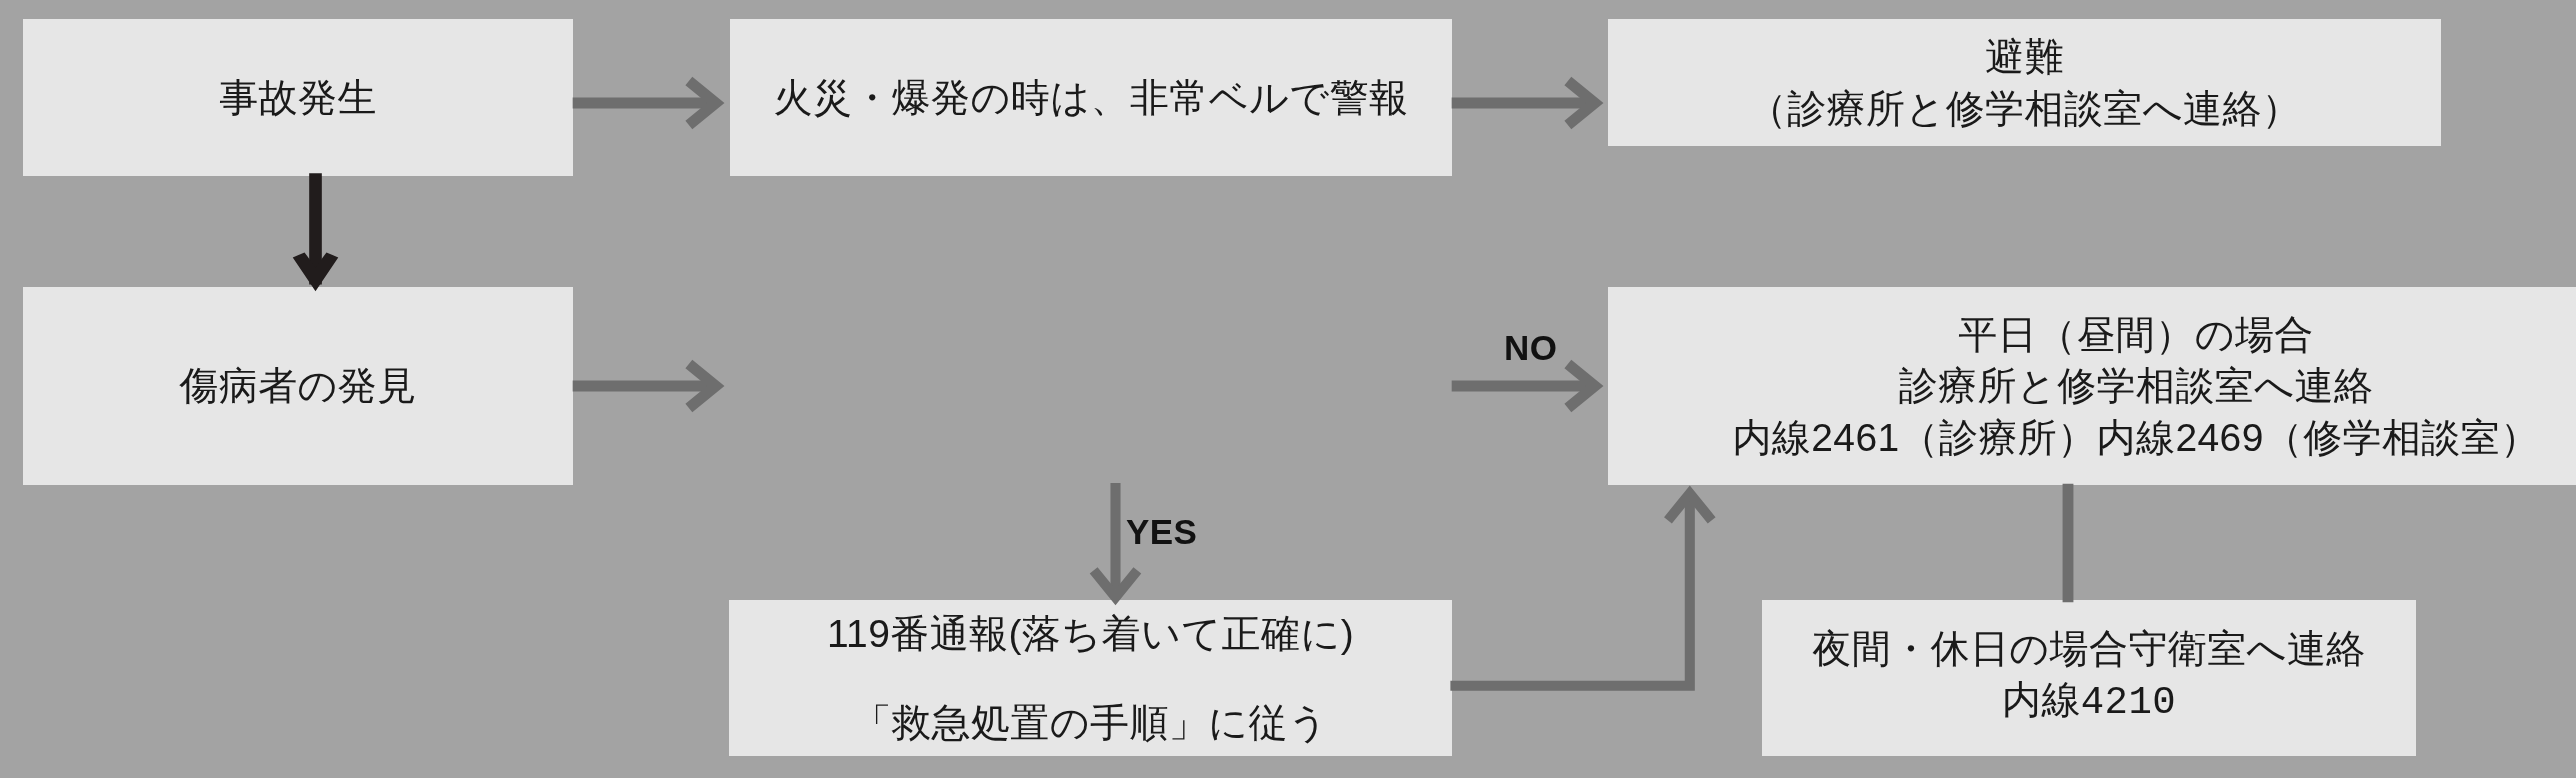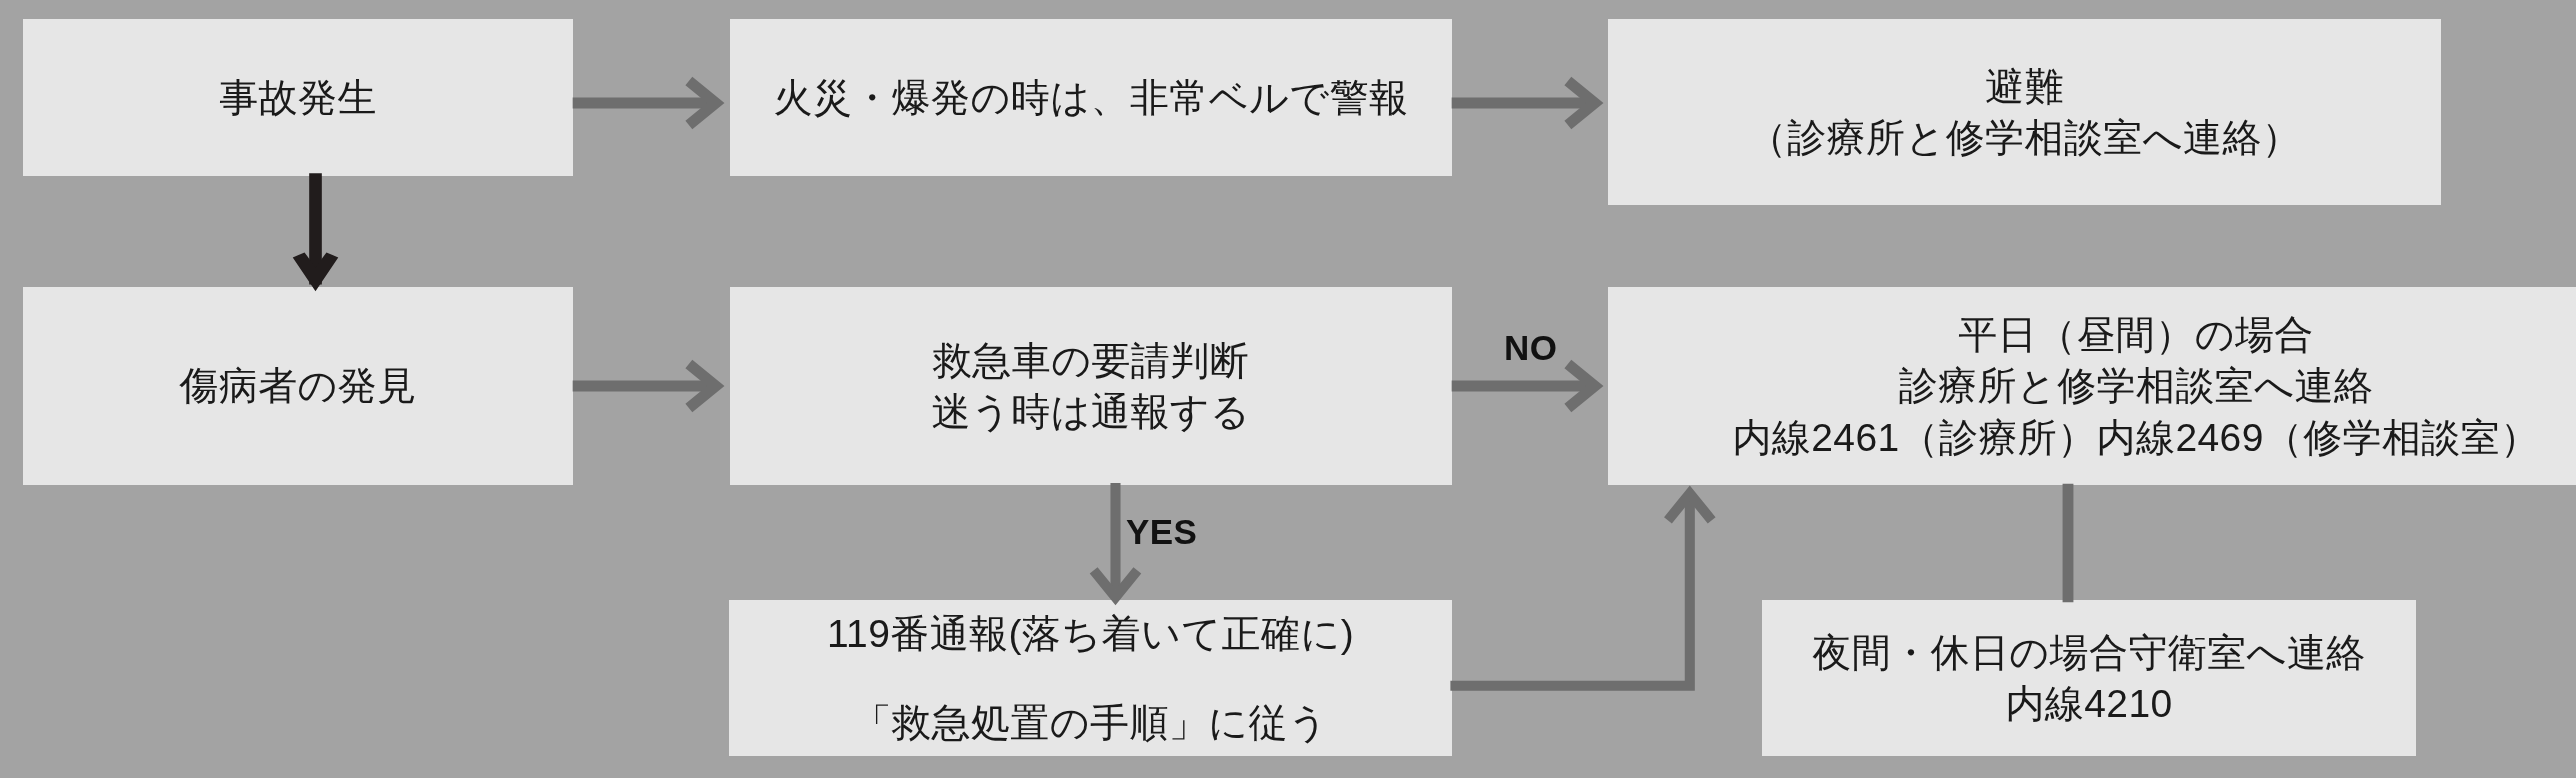--- a/index.html
+++ b/index.html
@@ -57,46 +57,42 @@
 <div id="canvas">
 
   <div class="node" style="left:23px; top:19.4px; width:550px; height:157px;">
     <span class="node-line">事故発生</span>
   </div>
 
   <div class="node" style="left:730px; top:19.4px; width:722px; height:157px;">
     <span class="node-line">火災・爆発の時は、非常ベルで警報</span>
   </div>
 
-  <div class="node" style="left:1608px; top:19.4px; width:833px; height:186px;">
+  <div class="node" style="left:1608px; top:19.4px; width:833px; height:127px;">
     <span class="node-line">避難</span>
     <span class="node-line">（診療所と修学相談室へ連絡）</span>
   </div>
 
   <div class="node" style="left:23px; top:287px; width:550px; height:198px;">
     <span class="node-line">傷病者の発見</span>
   </div>
 
-  <div class="node" style="left:730px; top:287px; width:722px; height:198px;">
-    <span class="node-line">救急車の要請判断</span>
-    <span class="node-line">迷う時は通報する</span>
-  </div>
 
   <div class="node" style="left:1608px; top:287px; width:1056px; height:198px;">
     <span class="node-line">平日（昼間）の場合</span>
     <span class="node-line">診療所と修学相談室へ連絡</span>
     <span class="node-line">内線2461（診療所）内線2469（修学相談室）</span>
   </div>
 
   <div class="node" style="left:729px; top:600px; width:723px; height:156px;gap:38px;">
     <span class="node-line">119番通報(落ち着いて正確に)</span>
     <span class="node-line">「救急処置の手順」に従う</span>
   </div>
 
-  <div class="node" style="left:1762px; top:600px; width:654px; height:156px;">
+  <div class="node" style="left:1762px; top:600px; width:654px; height:156px;font-family:Liberation Mono, monospace;">
     <span class="node-line">夜間・休日の場合守衛室へ連絡</span>
     <span class="node-line">内線4210</span>
   </div>
 
   <div class="conn" style="left:571px; top:76px; width:165px; height:54px;">
     <svg width="165" height="54" viewBox="0 0 196 64">
       <line x1="2" y1="32" x2="168" y2="32" stroke="#6e6e6e" stroke-width="13"></line>
       <polyline points="140,6 172,32 140,58" fill="none" stroke="#6e6e6e" stroke-width="13" stroke-linecap="butt" stroke-linejoin="miter"></polyline>
     </svg>
   </div>

